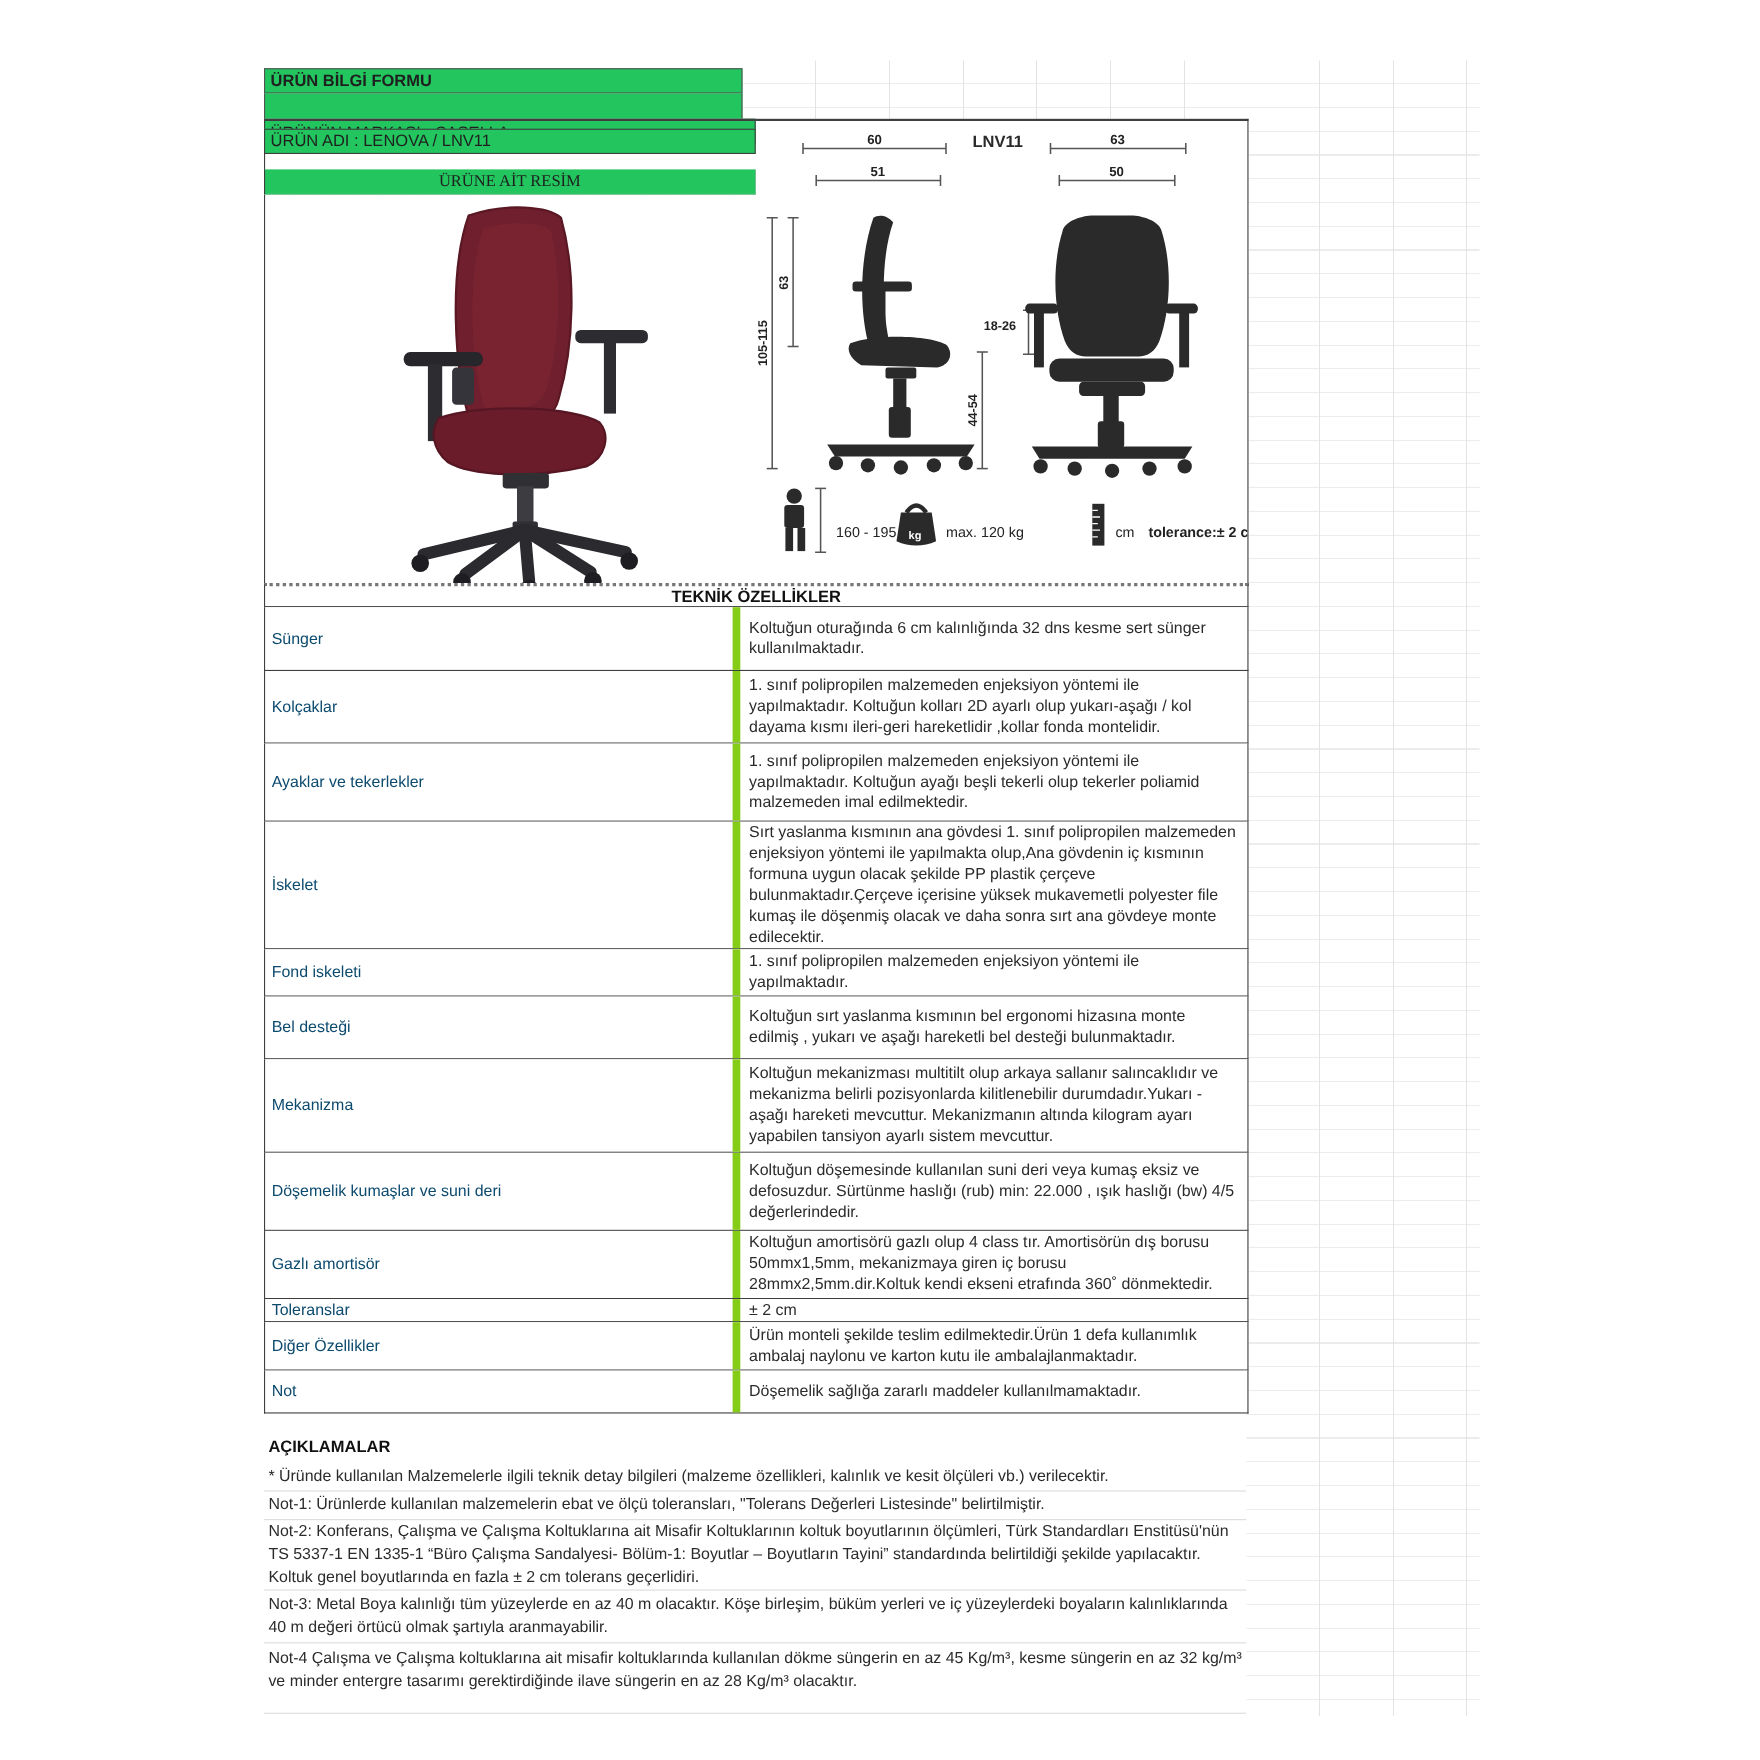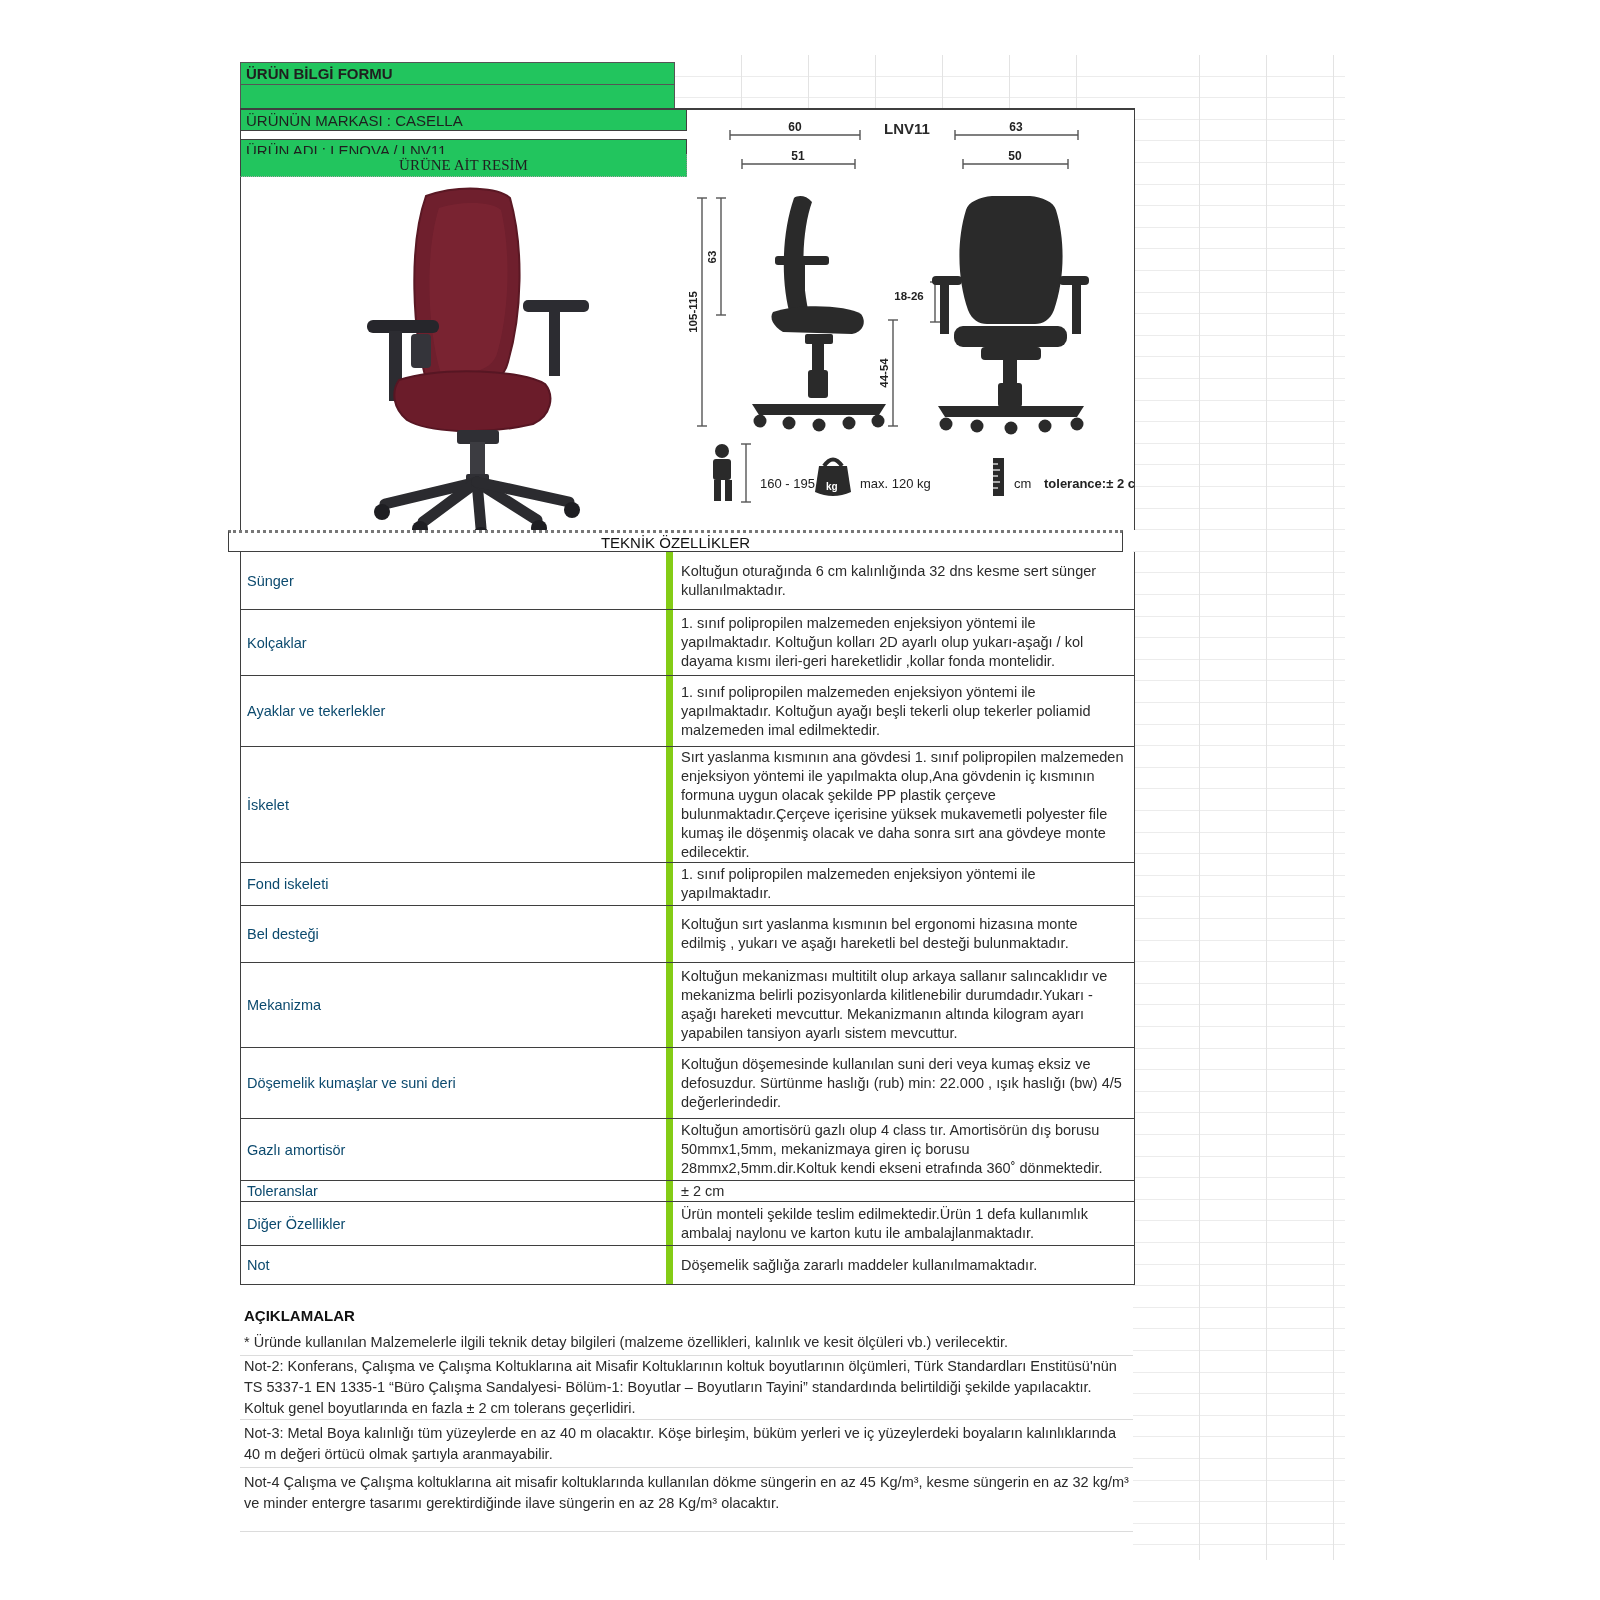--- a/index.html
+++ b/index.html
@@ -34,23 +34,23 @@
   }
   .tlabel{
     width:432px;box-sizing:border-box;border-right:7px solid #84cc16;
     display:flex;align-items:center;padding:0 6px;font-size:14.5px;color:#0c4a6e;
   }
   .tdesc{
     flex:1;display:flex;align-items:center;padding:1px 8px;
     font-size:14.5px;line-height:19px;color:#2b2b2b;
   }
   #tech-header{
-    position:absolute;left:228px;top:530px;width:895px;height:22px;background:#fff;box-sizing:border-box;
+    position:absolute;left:240px;top:530px;width:895px;height:22px;background:#fff;box-sizing:border-box;
     border-top:3px dotted #777;border-bottom:1px solid #3f3f3f;border-left:1px solid #3f3f3f;border-right:1px solid #3f3f3f;
-    display:flex;align-items:center;justify-content:center;font-weight:normal;font-size:15px;color:#111;
+    display:flex;align-items:center;justify-content:center;font-weight:bold;font-size:15px;color:#111;
   }
   
   #notes-section{position:absolute;left:240px;top:1288px;width:893px;background:#fff;}
   .note-row{
     box-sizing:border-box;border-bottom:1px solid #dcdcdc;display:flex;align-items:center;
     font-size:14.5px;line-height:21px;color:#2b2b2b;padding:0 4px;
   }
   svg text{font-family:"Liberation Sans", sans-serif;}
 </style>
 </head>
@@ -209,21 +209,21 @@
           <line x1="305" y1="372" x2="312" y2="372"></line>
         <line x1="305" y1="378" x2="310" y2="378"></line>
       </g>
     </g>
     <text x="326" y="378" font-size="13" fill="#222">cm</text>
     <text x="356" y="378" font-size="13" font-weight="bold" fill="#222">tolerance:± 2 cm</text>
   </svg>
 </div>
 
 <div class="cell b" style="left:240px;top:108px;width:447px;height:23px;border-top-width:2px;text-align:center;">ÜRÜNÜN MARKASI : CASELLA</div>
-<div class="cell b" style="left:240px;top:139px;width:447px;height:23px;">ÜRÜN ADI : LENOVA / LNV11</div>
+<div class="cell b" style="left:240px;top:117px;width:447px;height:23px;">ÜRÜN ADI : LENOVA / LNV11</div>
 <div class="cell center" style="left:240px;top:154px;width:447px;height:23px;border-left:1px solid #3f3f3f;border-right:1px dotted #888;border-bottom:1px dotted #aaa;">ÜRÜNE AİT RESİM</div>
 
 <div id="tech-header">TEKNİK ÖZELLİKLER</div>
 
 <div class="trow" style="top:552px;height:58px">
   <div class="tlabel">Sünger</div>
   <div class="tdesc">Koltuğun oturağında 6 cm  kalınlığında 32 dns kesme sert sünger kullanılmaktadır.</div>
 </div>
 <div class="trow" style="top:610px;height:66px">
   <div class="tlabel">Kolçaklar</div>
@@ -266,16 +266,17 @@
   <div class="tdesc">Ürün monteli şekilde teslim edilmektedir.Ürün 1 defa kullanımlık ambalaj naylonu ve karton kutu ile ambalajlanmaktadır.</div>
 </div>
 <div class="trow" style="top:1246px;height:39px">
   <div class="tlabel">Not</div>
   <div class="tdesc">Döşemelik sağlığa zararlı maddeler kullanılmamaktadır.</div>
 </div>
 
 <div id="notes-section">
   <div class="note-row bold" style="height:42px;align-items:flex-end;padding-bottom:4px;font-size:15px;color:#111;border-bottom:none;">AÇIKLAMALAR</div>
   <div class="note-row" style="height:26px">* Üründe kullanılan Malzemelerle ilgili teknik detay bilgileri (malzeme özellikleri, kalınlık ve kesit ölçüleri vb.)  verilecektir.</div>
+  <div class="note-row" style="height:26px">Not-1: Ürünlerde kullanılan malzemelerin ebat ve ölçü toleransları, "Tolerans Değerleri Listesinde" belirtilmiştir.</div>
   <div class="note-row" style="height:64px">Not-2: Konferans, Çalışma ve Çalışma Koltuklarına ait  Misafir Koltuklarının koltuk boyutlarının ölçümleri, Türk Standardları Enstitüsü'nün TS 5337-1 EN 1335-1 “Büro Çalışma Sandalyesi- Bölüm-1: Boyutlar – Boyutların Tayini” standardında belirtildiği şekilde yapılacaktır. Koltuk genel boyutlarında en fazla ± 2 cm tolerans geçerlidiri.</div>
   <div class="note-row" style="height:48px">Not-3: Metal Boya kalınlığı tüm yüzeylerde en az 40 m  olacaktır. Köşe birleşim, büküm yerleri ve iç yüzeylerdeki boyaların kalınlıklarında 40 m değeri örtücü olmak şartıyla aranmayabilir.</div>
   <div class="note-row" style="height:64px;align-items:flex-start;padding-top:4px">Not-4 Çalışma ve Çalışma koltuklarına ait misafir koltuklarında kullanılan dökme süngerin en az 45 Kg/m³, kesme süngerin en az 32 kg/m³ ve minder entergre tasarımı gerektirdiğinde ilave süngerin en az 28 Kg/m³ olacaktır.</div>
 </div>
 
 </body></html>

